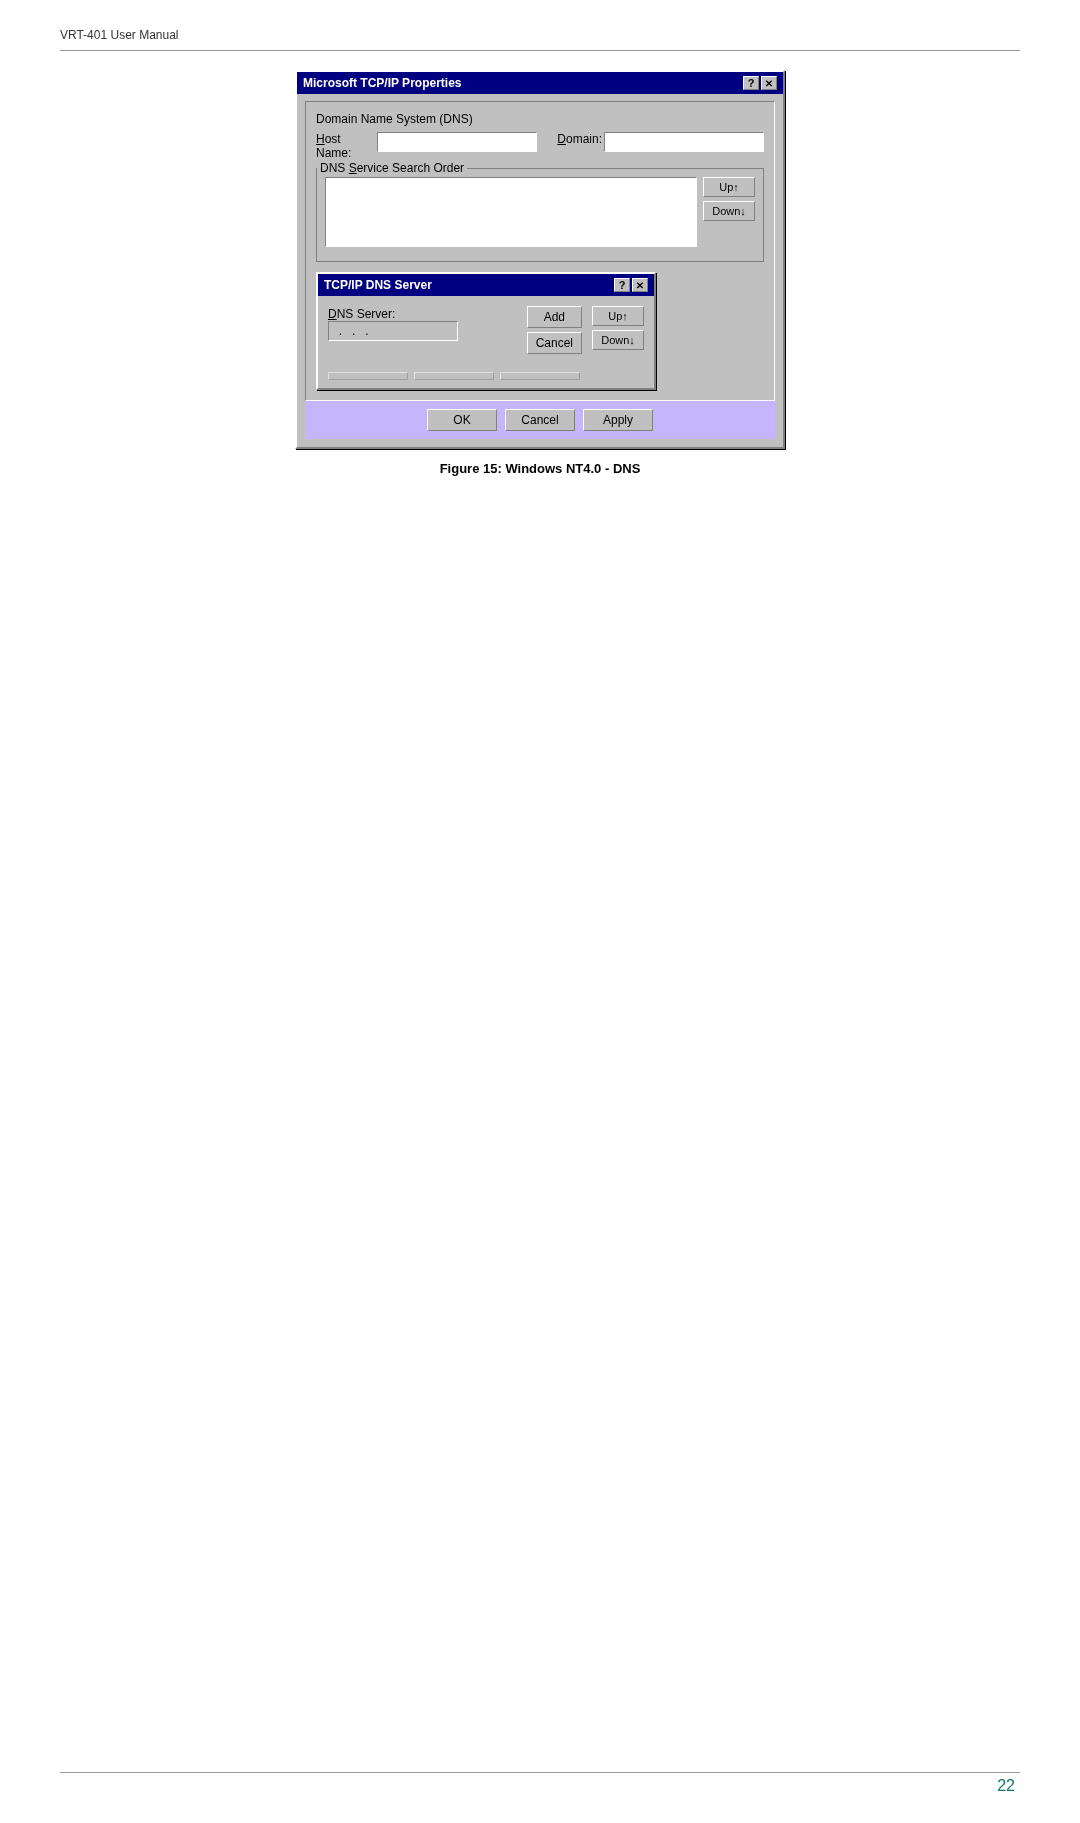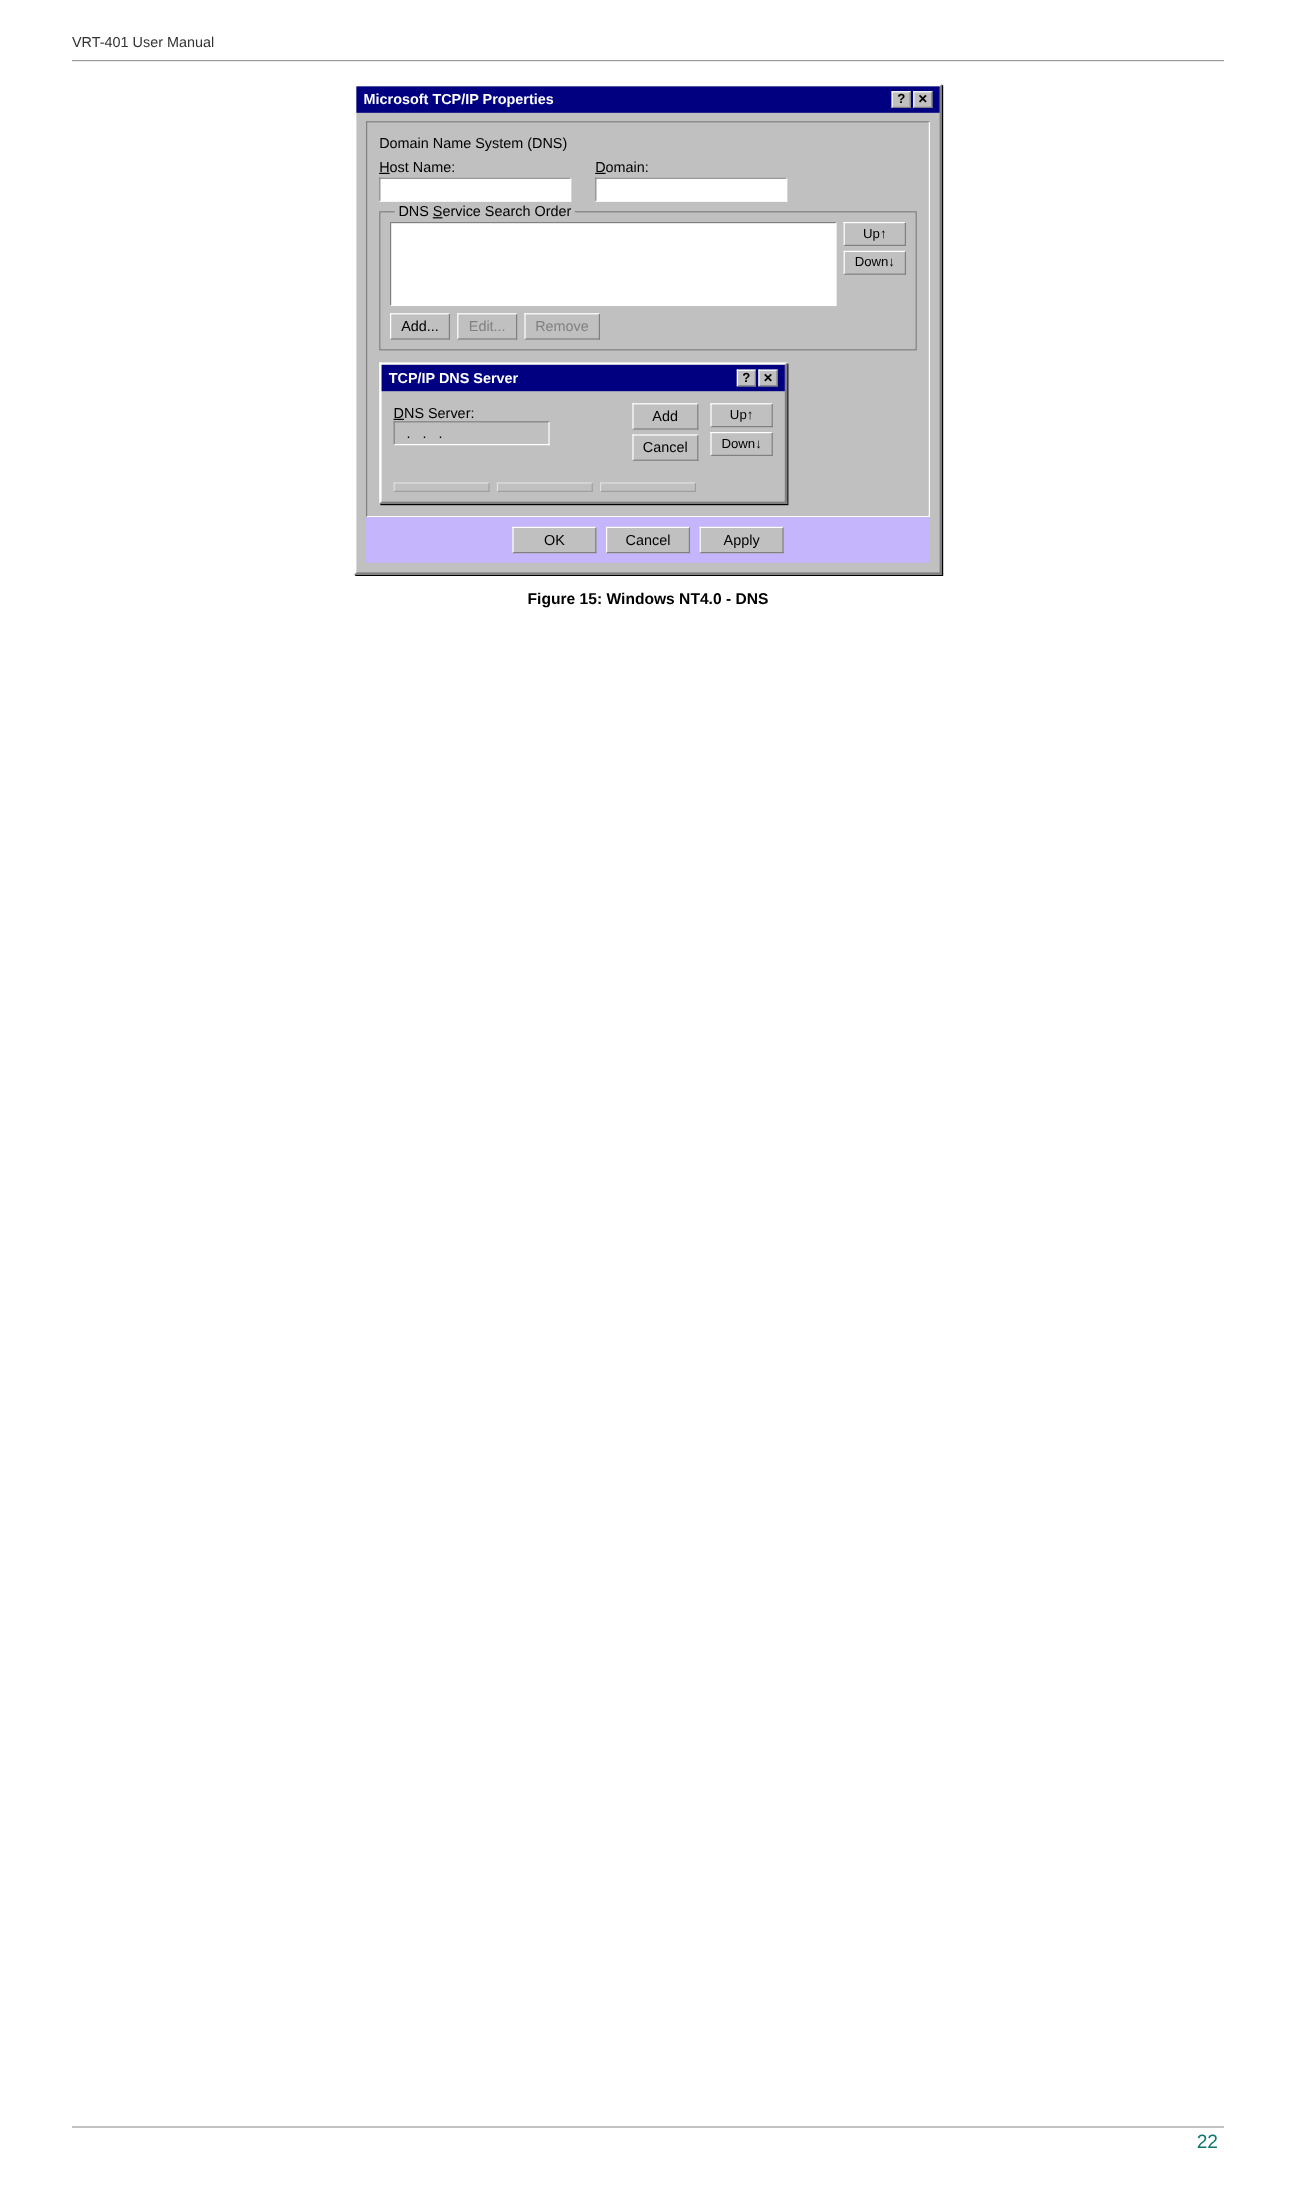--- a/index.html
+++ b/index.html
@@ -153,21 +153,21 @@
     }
 
     .form-row {
       display: flex;
       gap: 20px;
       margin-bottom: 4px;
     }
 
     .form-group {
       display: flex;
-      flex-direction: column;
+      flex-direction: row;
       gap: 2px;
     }
 
     .form-label {
       font-size: 12px;
     }
 
     .form-label .underline {
       text-decoration: underline;
     }
@@ -186,21 +186,21 @@
     .group-box {
       border: 1px solid #808080;
       padding: 8px;
       margin: 8px 0;
       position: relative;
     }
 
     .group-box-label {
       position: absolute;
       top: -8px;
-      left: 12px;
+      left: 0;
       background: #c0c0c0;
       padding: 0 3px;
       font-size: 12px;
     }
 
     .group-box-label .underline {
       text-decoration: underline;
     }
 
     .list-area {
@@ -384,25 +384,20 @@
         <div class="group-box">
           <span class="group-box-label">
             DNS <span class="underline">S</span>ervice Search Order
           </span>
           <div class="list-with-side">
             <div class="list-area" style="flex:1;"></div>
             <div class="side-buttons">
               <button class="win-btn win-btn-side">Up↑</button>
               <button class="win-btn win-btn-side">Down↓</button>
             </div>
-          </div>
-          <div class="list-buttons">
-            <button class="win-btn win-btn-small">Add...</button>
-            <button class="win-btn win-btn-small win-btn-disabled">Edit...</button>
-            <button class="win-btn win-btn-small win-btn-disabled">Remove</button>
           </div>
         </div>
 
         <div class="sub-dialog">
           <div class="win-titlebar">
             <span>TCP/IP DNS Server</span>
             <div class="win-titlebar-buttons">
               <div class="win-title-btn win-help-btn">?</div>
               <div class="win-title-btn">✕</div>
             </div>

